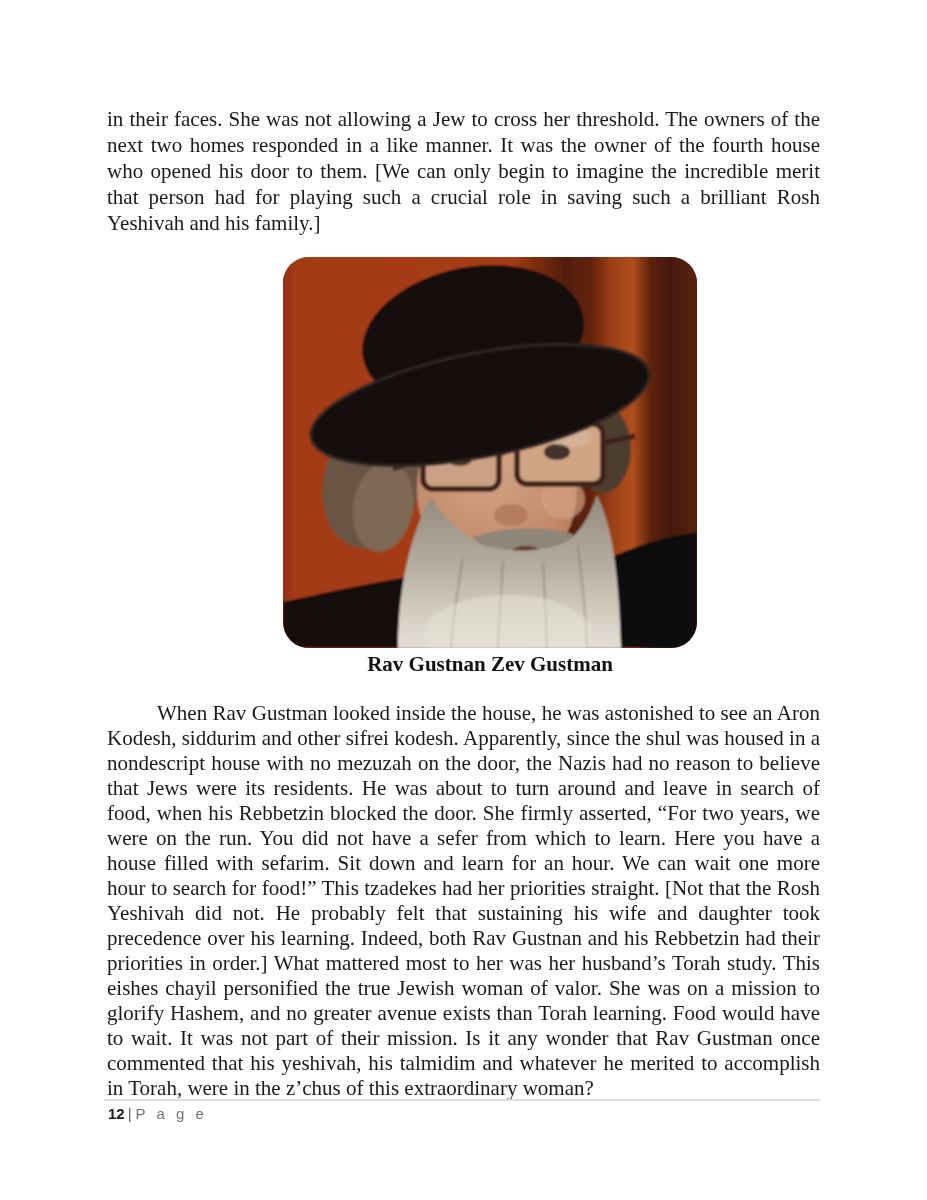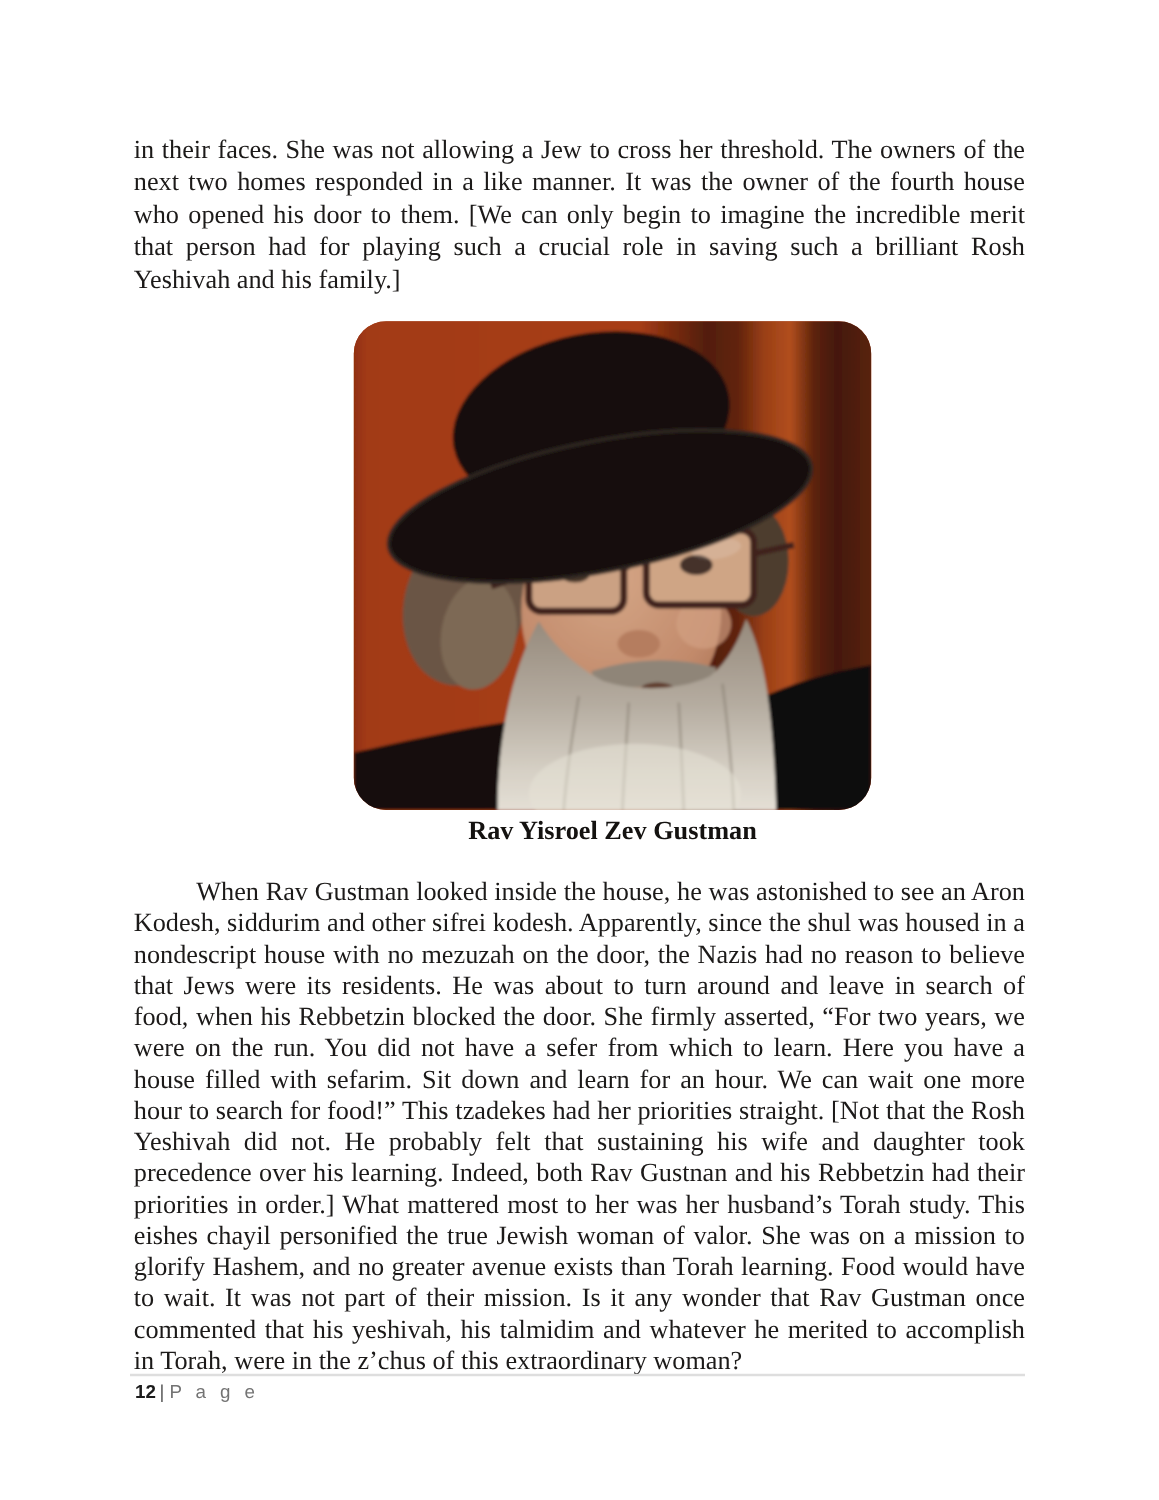--- a/index.html
+++ b/index.html
@@ -125,21 +125,21 @@
 
           <path d="M148,240 C160,260 180,278 200,288 C225,296 260,296 285,284 C300,272 308,255 314,238 C330,270 336,320 338,391 L115,391 C115,330 128,275 148,240 Z" fill="url(#beardGrad)"></path>
           <path d="M180,300 C175,330 170,360 168,391" fill="none" stroke="#80776a" stroke-width="2" opacity="0.5"></path>
           <path d="M220,305 C218,340 216,365 215,391" fill="none" stroke="#80776a" stroke-width="2" opacity="0.5"></path>
           <path d="M260,305 C262,340 263,365 264,391" fill="none" stroke="#80776a" stroke-width="2" opacity="0.5"></path>
           <path d="M295,290 C300,330 303,360 304,391" fill="none" stroke="#80776a" stroke-width="2" opacity="0.5"></path>
           <ellipse cx="225" cy="378" rx="85" ry="40" fill="#e6e1d6" opacity="0.55"></ellipse>
         </g>
       </svg>
     </span>
-    <div class="figure-caption">Rav Yisroel Zev Gustman</div>
+    <div class="figure-caption">Rav Gustnan Zev Gustman</div>
   </div>
 
   <div class="para para-2">When Rav Gustman looked inside the house, he was astonished to see an Aron Kodesh, siddurim and other sifrei kodesh. Apparently, since the shul was housed in a nondescript house with no mezuzah on the door, the Nazis had no reason to believe that Jews were its residents. He was about to turn around and leave in search of food, when his Rebbetzin blocked the door. She firmly asserted, “For two years, we were on the run. You did not have a sefer from which to learn. Here you have a house filled with sefarim. Sit down and learn for an hour. We can wait one more hour to search for food!” This tzadekes had her priorities straight. [Not that the Rosh Yeshivah did not. He probably felt that sustaining his wife and daughter took precedence over his learning. Indeed, both Rav Gustnan and his Rebbetzin had their priorities in order.] What mattered most to her was her husband’s Torah study. This eishes chayil personified the true Jewish woman of valor. She was on a mission to glorify Hashem, and no greater avenue exists than Torah learning. Food would have to wait. It was not part of their mission. Is it any wonder that Rav Gustman once commented that his yeshivah, his talmidim and whatever he merited to accomplish in Torah, were in the z’chus of this extraordinary woman?</div>
 
   <div class="footer-rule"></div>
 
   <div class="doc-footer">
     <span class="page-number">12</span><span class="footer-sep">|</span><span class="footer-label">P a g e</span>
   </div>
 

